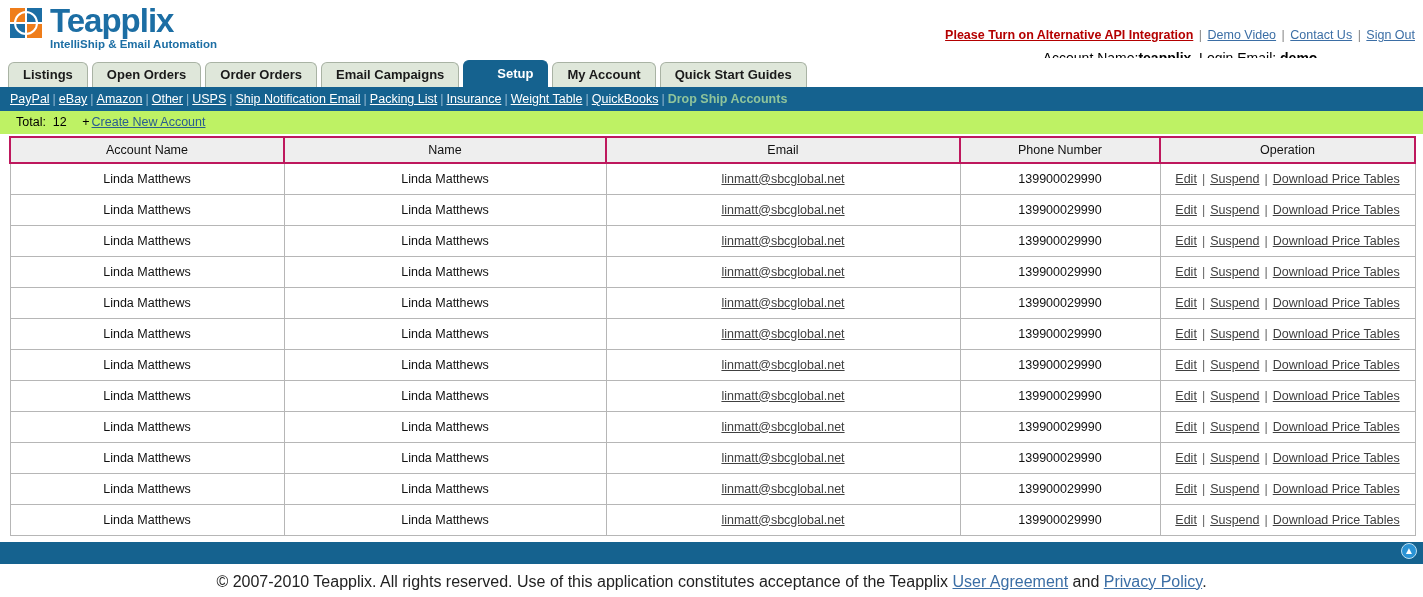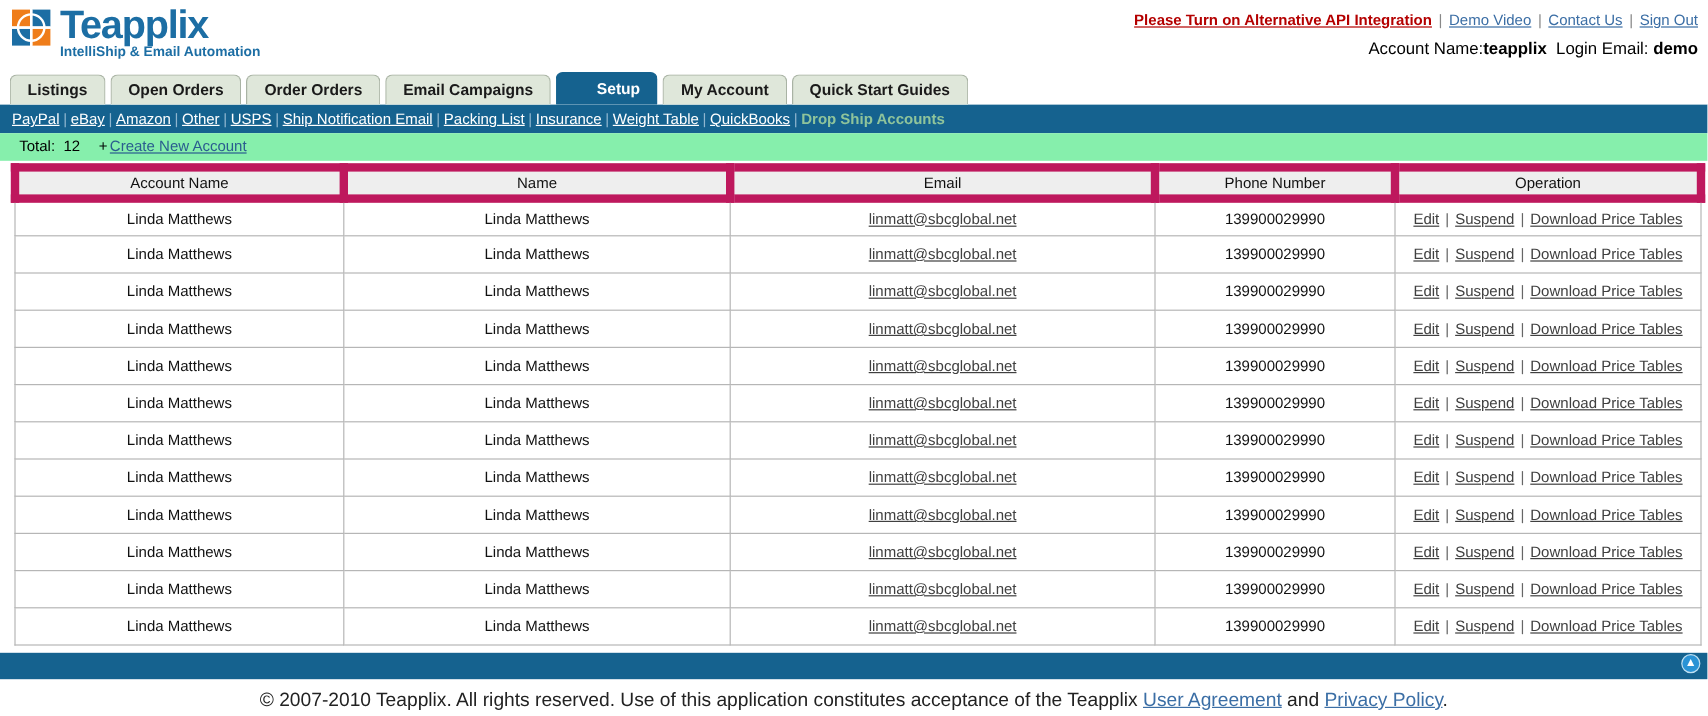--- a/index.html
+++ b/index.html
@@ -65,22 +65,22 @@
     font-size: 11.5px;
     font-weight: bold;
     color: #1c6ea4;
     line-height: 13px;
     margin-top: 1px;
     text-align: right;
   }
 
   .header-right {
     position: absolute;
-    right: 8px; top: 10px;
-    text-align: right;
+    right: 8px; top: 28px;
+    text-align: center;
   }
   .hr-line1 { font-size: 12.5px; white-space: nowrap; }
   .hr-line1 .alert-link {
     color: #b40000;
     font-weight: bold;
     text-decoration: underline;
   }
   .hr-line1 .sep { color: #888; padding: 0 2px; }
   .hr-line1 a.plain { color: #3b6ea5; text-decoration: underline; }
   .hr-line2 {
@@ -144,40 +144,40 @@
   .subnav .current {
     color: #8fc49b;
     font-weight: bold;
     text-decoration: none;
   }
 
   
   .totalbar {
     width: 1423px;
     height: 23px;
-    background: #86efac;
+    background: #bef264;
     font-size: 12.5px;
     line-height: 23px;
     padding-left: 16px;
     white-space: nowrap;
   }
   .totalbar .plus { padding: 0 2px 0 12px; }
   .totalbar a { color: #2a5d8f; text-decoration: underline; }
 
   
   .table-wrap { padding: 2px 9px 0 9px; width: 1423px; }
   table.grid {
     width: 1405px;
     border-collapse: collapse;
     table-layout: fixed;
     background: #ffffff;
   }
   table.grid th {
     background: #eeeeee;
-    border: 7px solid #be185d;
+    border: 2px solid #be185d;
     font-size: 12.5px;
     font-weight: normal;
     height: 26px;
     text-align: center;
     color: #111;
   }
   table.grid td {
     border: 1px solid #b6b6b6;
     height: 31px;
     font-size: 12.5px;

